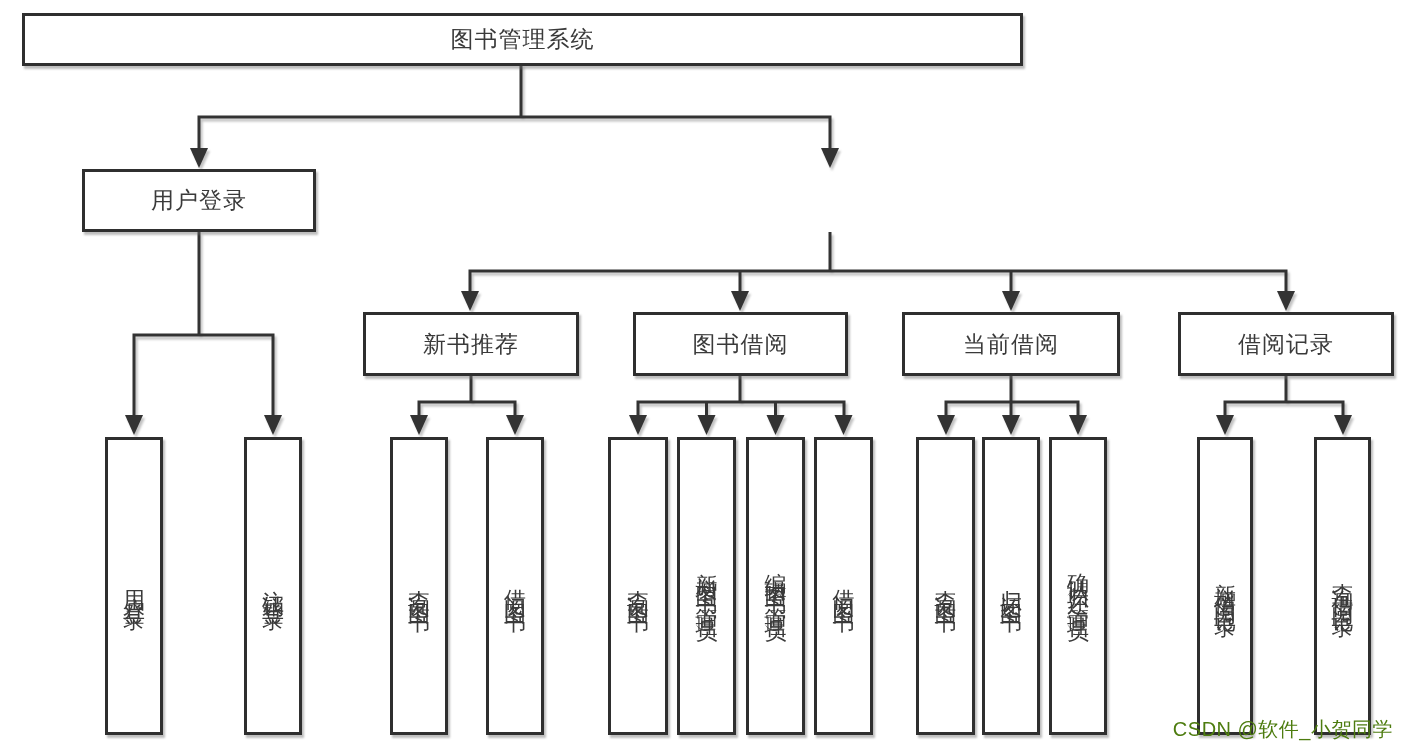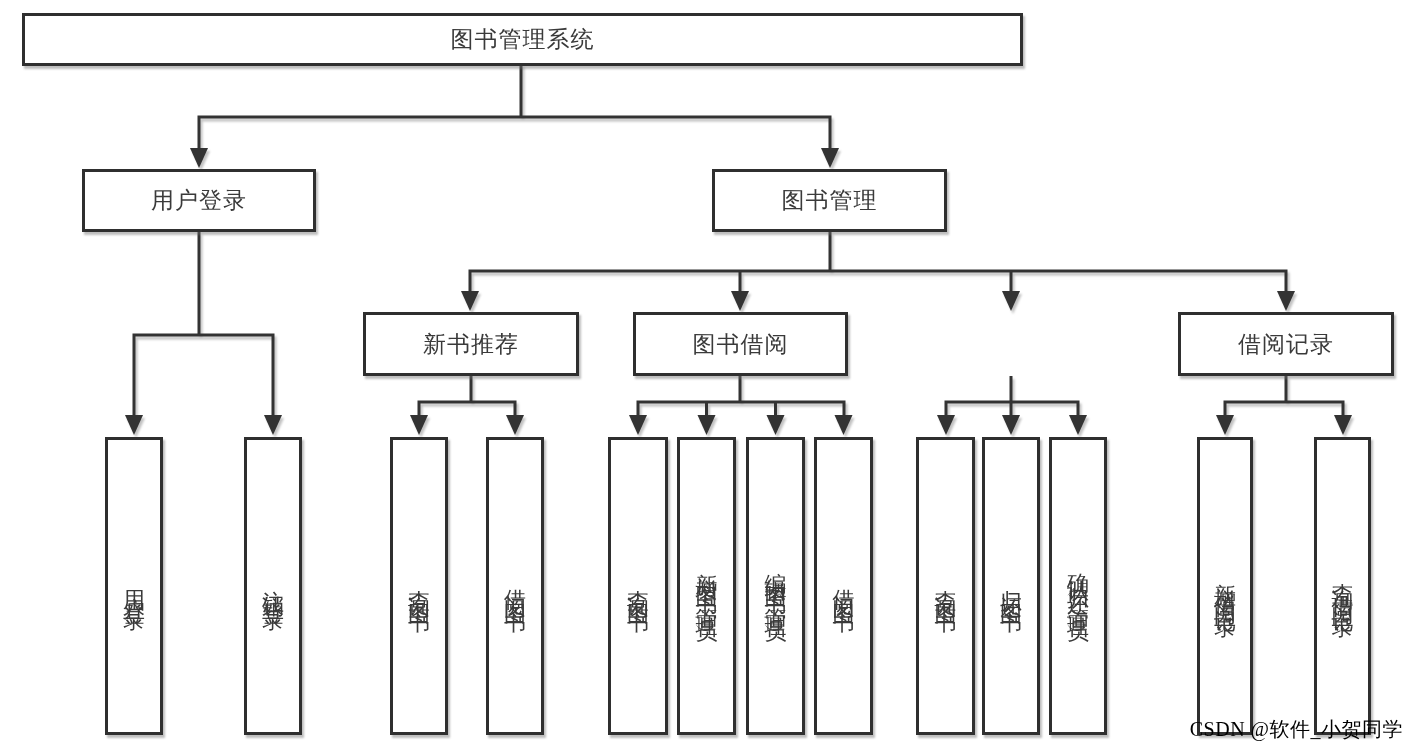--- a/index.html
+++ b/index.html
@@ -2,21 +2,21 @@
 <html><head>
 <meta charset="utf-8">
 <style>
   html, body { margin: 0; padding: 0; background: #ffffff; }
   #canvas {
     position: relative;
     width: 1405px;
     height: 747px;
     background: #ffffff;
     overflow: hidden;
-    font-family: Liberation Serif, serif;
+    font-family: Liberation Sans, sans-serif;
   }
   #connectors {
     position: absolute;
     left: 0; top: 0;
     z-index: 1;
     filter: drop-shadow(2px 3px 1px rgba(120,120,120,0.45));
   }
   .node {
     position: absolute;
     box-sizing: border-box;
@@ -32,25 +32,25 @@
   }
   .h-node { font-size: 23px; letter-spacing: 1px; white-space: nowrap; }
   .v-node {
     writing-mode: vertical-rl;
     font-size: 22px;
     letter-spacing: 7px;
     line-height: 1;
   }
   #watermark {
     position: absolute;
-    right: 2px;
+    right: 12px;
     bottom: 4px;
     z-index: 3;
     font-size: 20px;
-    color: #000000;
+    color: #4d7c0f;
     letter-spacing: 0.5px;
     white-space: nowrap;
   }
 </style>
 </head>
 <body>
 
 <div id="canvas">
 
   <svg id="connectors" width="1405" height="747" viewBox="0 0 1405 747">
@@ -100,24 +100,24 @@
       <polygon points="1011,435 1002,415 1020,415"></polygon>
       <polygon points="1078,435 1069,415 1087,415"></polygon>
       <polygon points="1225,435 1216,415 1234,415"></polygon>
       <polygon points="1343,435 1334,415 1352,415"></polygon>
     </g>
   </svg>
 
   <div class="node h-node" style="left:22px; top:13px; width:1001px; height:53px;">图书管理系统</div>
 
   <div class="node h-node" style="left:82px; top:169px; width:234px; height:63px;">用户登录</div>
-  <div class="node h-node" style="left:712px; top:169px; width:235px; height:63px;">图书管理</div>
 
   <div class="node h-node" style="left:363px; top:312px; width:216px; height:64px;">新书推荐</div>
   <div class="node h-node" style="left:633px; top:312px; width:215px; height:64px;text-align:right;">图书借阅</div>
+  <div class="node h-node" style="left:902px; top:312px; width:218px; height:64px;">当前借阅</div>
   <div class="node h-node" style="left:1178px; top:312px; width:216px; height:64px;text-align:center;">借阅记录</div>
 
   <div class="node v-node" style="left:105px; top:437px; width:58px; height:298px;">用户登录</div>
   <div class="node v-node" style="left:244px; top:437px; width:58px; height:298px;">注销登录</div>
 
   <div class="node v-node" style="left:390px; top:437px; width:58px; height:298px;">查询图书</div>
   <div class="node v-node" style="left:486px; top:437px; width:58px; height:298px;">借阅图书</div>
 
   <div class="node v-node" style="left:608px; top:437px; width:60px; height:298px;">查询图书</div>
   <div class="node v-node" style="left:677px; top:437px; width:59px; height:298px;">新增图书（管理员）</div>

